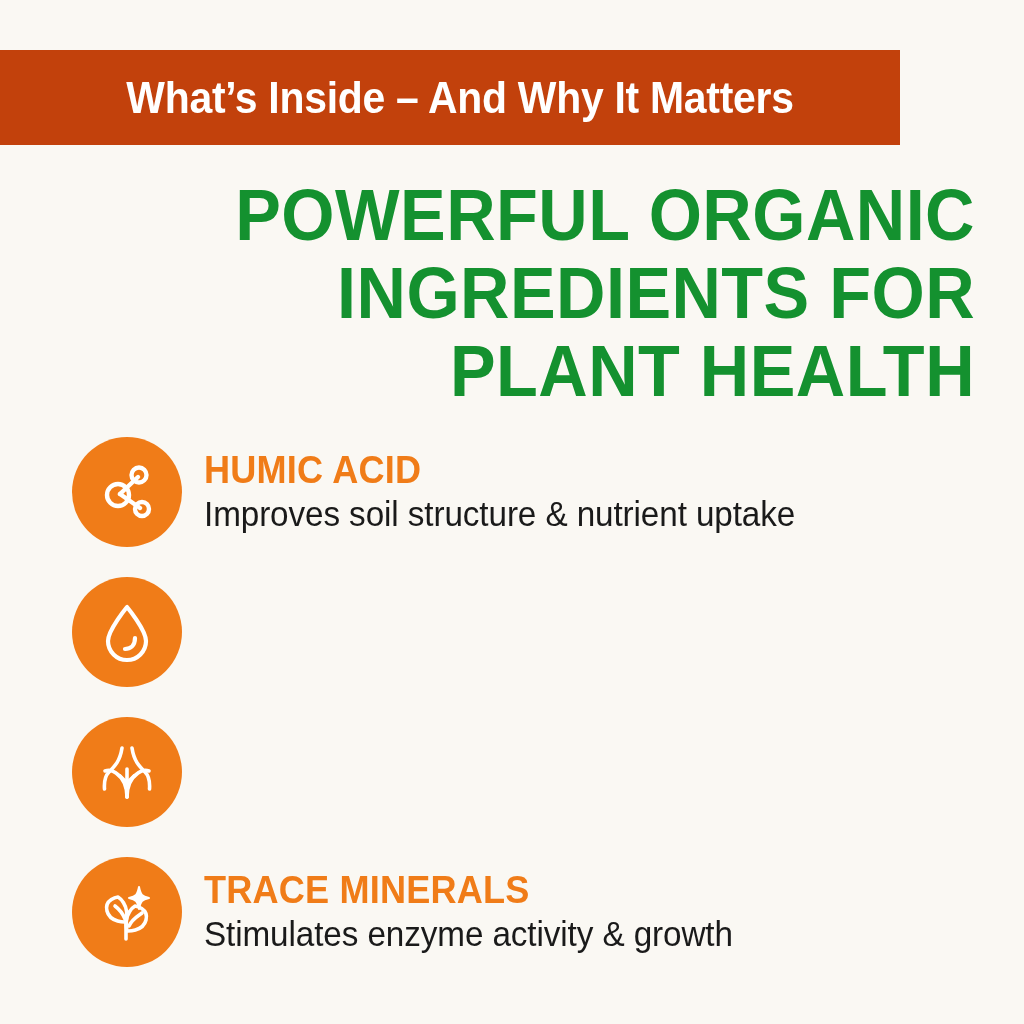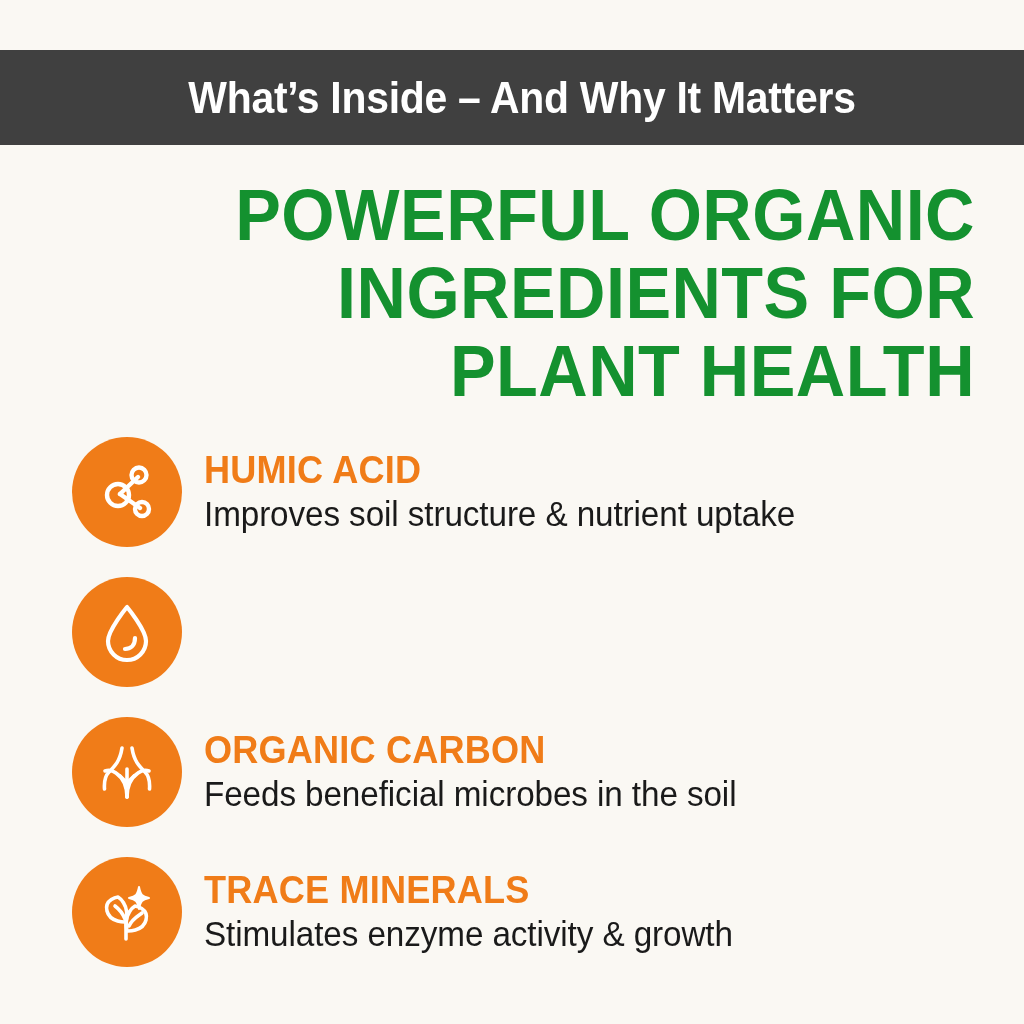--- a/index.html
+++ b/index.html
@@ -14,23 +14,23 @@
     font-family: "Liberation Sans", sans-serif;
     overflow: hidden;
     position: relative;
   }
 
   
   .banner {
     position: absolute;
     top: 50px;
     left: 0;
-    width: 1024px;
+    width: 900px;
     height: 95px;
-    background: #404040;
+    background: #c2410c;
     display: flex;
     align-items: center;
     justify-content: center;
     box-sizing: border-box;
   }
   .banner-title {
     color: #ffffff;
     font-family: "Liberation Sans", sans-serif;
     font-size: 44px;
     font-weight: bold;
@@ -170,24 +170,20 @@
           <path d="M28 9 C26 22 21 27 15 33 C11 37 10 43 10.5 50"></path>
           <path d="M38 9 C40 22 45 27 51 33 C55 37 56 43 55.5 50"></path>
           <path d="M33 58 C33 46 29 39 22 34 C18 31 14 31 11 32"></path>
           <path d="M33 58 C33 46 37 39 44 34 C48 31 52 31 55 32"></path>
           <line x1="33" y1="30" x2="33" y2="58"></line>
           <path d="M33 44 L26 37"></path>
           <path d="M33 44 L40 37"></path>
         </svg>
       </span>
     </div>
-    <div class="row-text">
-      <div class="row-title">ORGANIC CARBON</div>
-      <div class="row-desc">Feeds beneficial microbes in the soil</div>
-    </div>
   </div>
 
   <div class="row">
     <div class="icon-badge">
       <span>
         <svg width="66" height="66" viewBox="0 0 66 66" fill="none" stroke="#ffffff" stroke-width="3.6" stroke-linecap="round" stroke-linejoin="round">
           <path d="M45 8 C46.5 16 48 17.5 55 19 C48 20.5 46.5 22 45 30 C43.5 22 42 20.5 35 19 C42 17.5 43.5 16 45 8 Z" fill="#ffffff" stroke-width="2"></path>
           <path d="M32 43 C32 43 16 44 13 32 C10 20 24 18 24 18 C24 18 36 25 32 43 Z"></path>
           <path d="M21 27 C25 30 29 35 31 40"></path>
           <path d="M33 52 C33 52 49 53 52 41 C55 29 41 27 41 27 C41 27 29 34 33 52 Z"></path>

